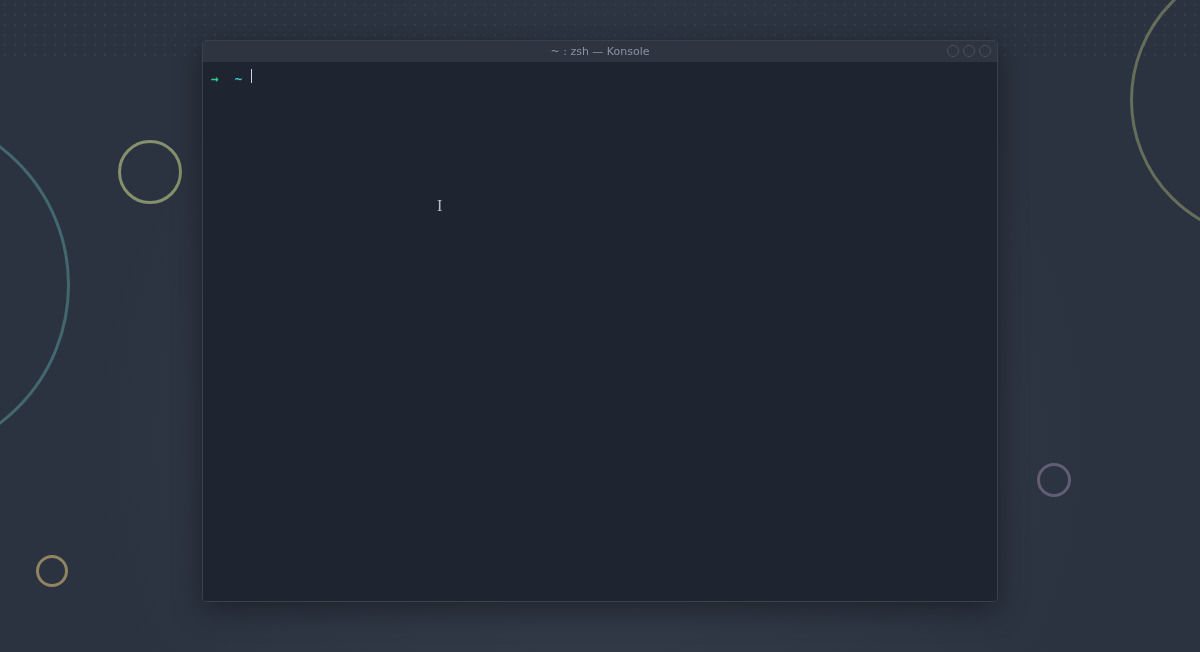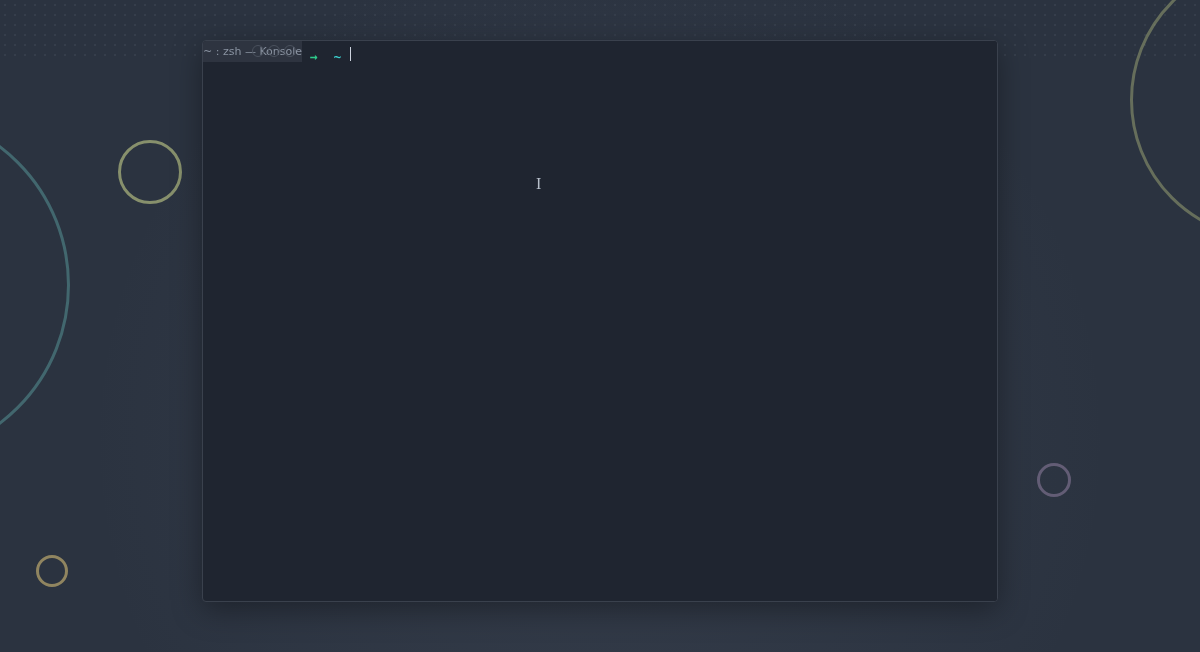--- a/index.html
+++ b/index.html
@@ -95,21 +95,21 @@
       position: absolute;
       left: 202px;
       top: 40px;
       width: 796px;
       height: 562px;
       background: #1f2530;
       border: 1px solid #3a414d;
       border-radius: 4px;
       box-shadow: 0 8px 30px rgba(0,0,0,0.35);
       display: flex;
-      flex-direction: row;
+      flex-direction: column;
       overflow: hidden;
     }
 
     .titlebar {
       height: 22px;
       background: #2e3440;
       display: flex;
       align-items: center;
       justify-content: center;
       position: relative;

